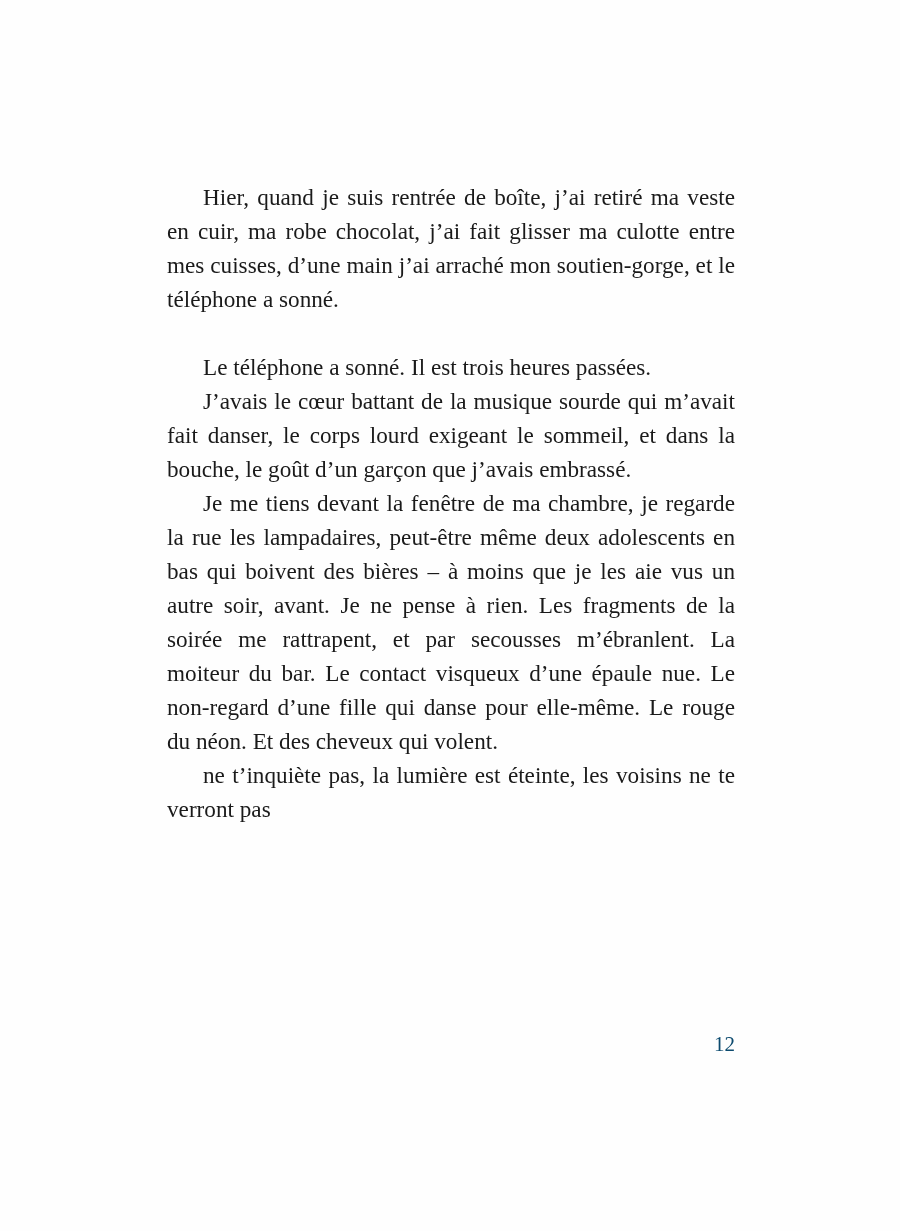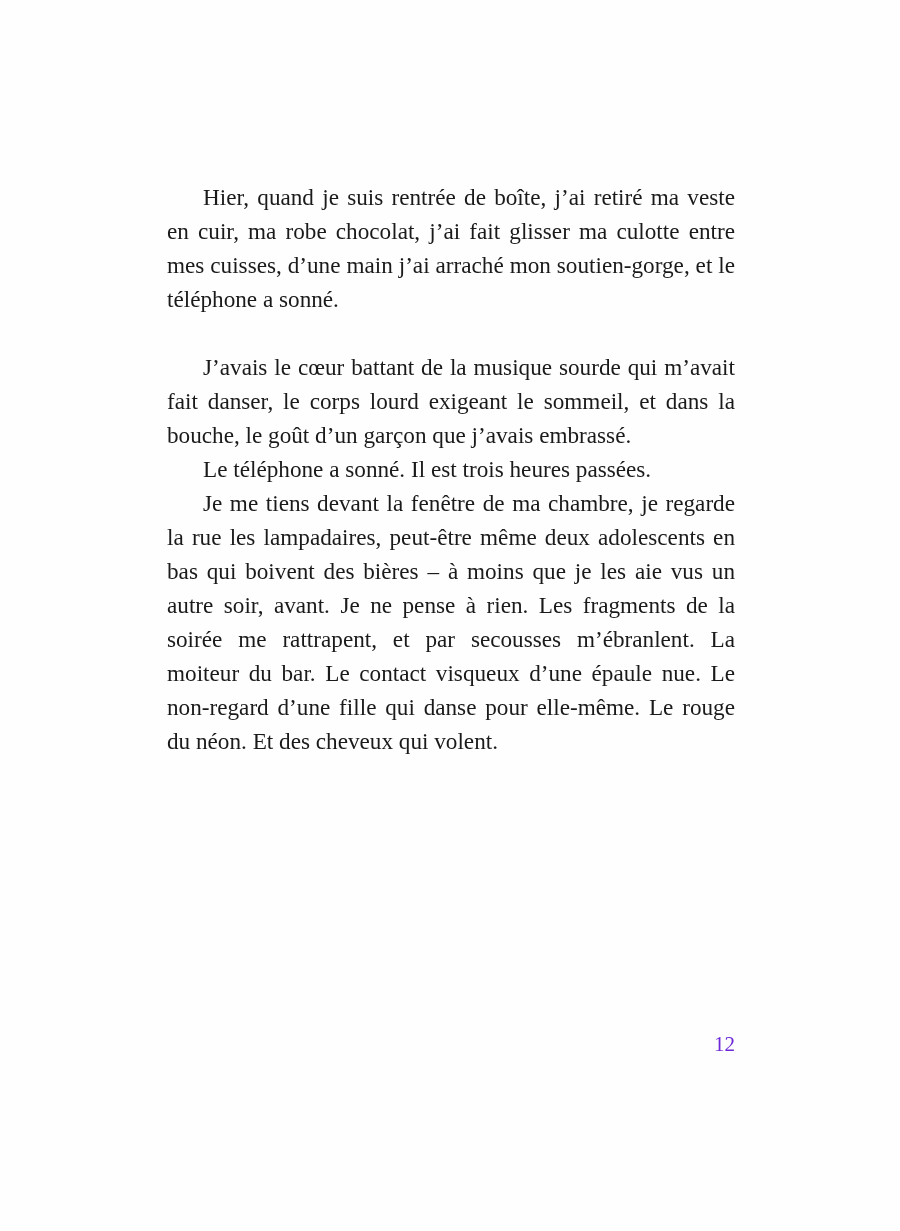--- a/index.html
+++ b/index.html
@@ -44,38 +44,39 @@
   }
 
   .page-number {
     position: absolute;
     left: 167px;
     top: 1030px;
     width: 568px;
     text-align: right;
     font-size: 21px;
     line-height: 28px;
-    color: #6d28d9;
+    color: #0c4a6e;
     font-family: "Liberation Serif", "DejaVu Serif", serif;
   }
 </style>
 </head>
 <body>
 
 <div class="page">
 
   <div class="text-block">
 
     <p class="para gap-after">Hier, quand je suis rentrée de boîte, j’ai retiré ma veste en cuir, ma robe chocolat, j’ai fait glisser ma culotte entre mes cuisses, d’une main j’ai arraché mon soutien-gorge, et le téléphone a sonné.</p>
 
+    <p class="para">Le téléphone a sonné. Il est trois heures passées.</p>
+
     <p class="para">J’avais le cœur battant de la musique sourde qui m’avait fait danser, le corps lourd exigeant le sommeil, et dans la bouche, le goût d’un garçon que j’avais embrassé.</p>
-
-    <p class="para">Le téléphone a sonné. Il est trois heures passées.</p>
 
     <p class="para">Je me tiens devant la fenêtre de ma chambre, je regarde la rue les lampadaires, peut-être même deux adolescents en bas qui boivent des bières – à moins que je les aie vus un autre soir, avant. Je ne pense à rien. Les fragments de la soirée me rattrapent, et par secousses m’ébranlent. La moiteur du bar. Le contact visqueux d’une épaule nue. Le non-regard d’une fille qui danse pour elle-même. Le rouge du néon. Et des cheveux qui volent.</p>
 
 
+    <p class="para">ne t’inquiète pas, la lumière est éteinte, les voisins ne te verront pas</p>
 
   </div>
 
   <div class="page-number">12</div>
 
 </div>
 
 </body></html>

